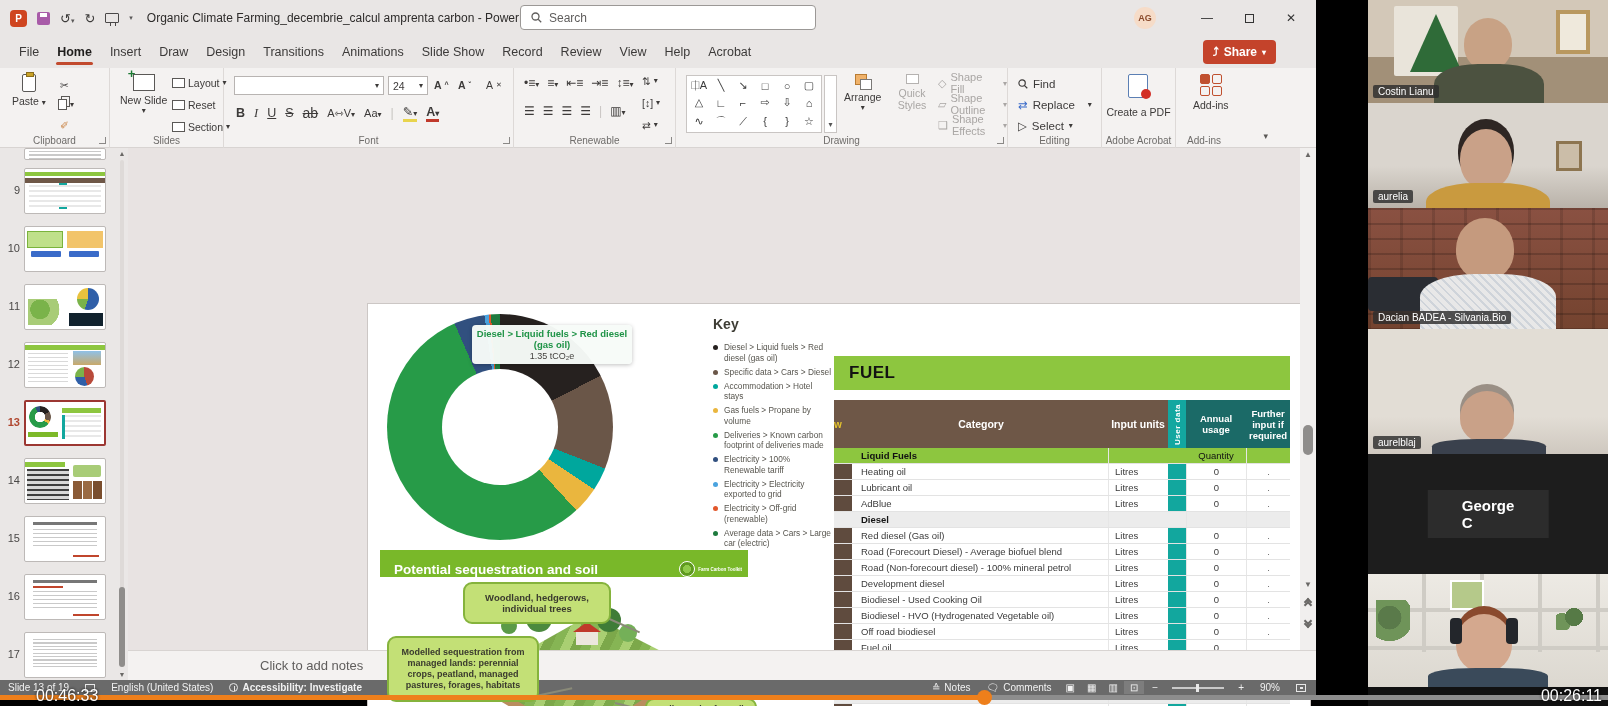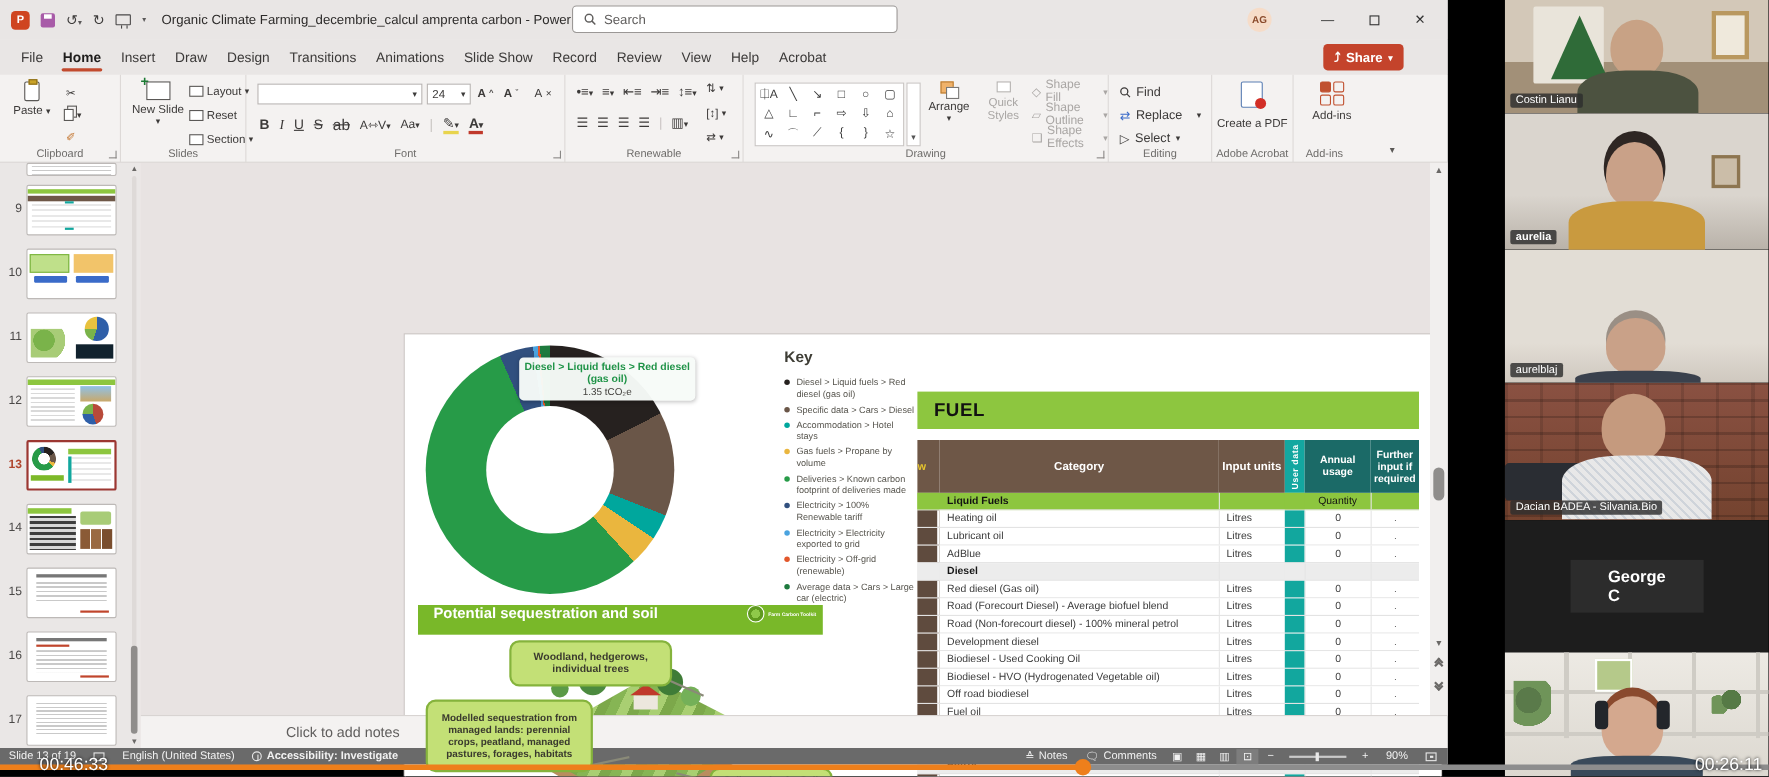--- a/index.html
+++ b/index.html
@@ -105,21 +105,21 @@
   .chart-tip{position:absolute;left:104px;top:21px;width:160px;background:rgba(247,251,248,.97);border-radius:4px;box-shadow:0 1px 4px rgba(0,0,0,.25);text-align:center;padding:3px 4px;z-index:5;}
   .chart-tip .l1{font-size:9.5px;font-weight:bold;color:#1f9347;line-height:11px;}
   .chart-tip .l2{font-size:9px;color:#44423f;margin-top:1px;}
   .key-title{position:absolute;left:345px;top:12px;font-size:14px;font-weight:bold;color:#3e3d35;}
   .legend{position:absolute;left:345px;top:38px;width:118px;}
   .lg-item{display:flex;gap:6px;margin-bottom:3.5px;}
   .lg-dot{flex:0 0 5px;width:5px;height:5px;border-radius:50%;margin-top:3px;}
   .lg-txt{font-size:8.3px;color:#57554e;line-height:10.5px;}
 
   
-  .banner{position:absolute;left:12px;top:246px;width:368px;height:27px;background:#79b829;display:flex;align-items:flex-start;}
+  .banner{position:absolute;left:12px;top:246px;width:368px;height:27px;background:#79b829;display:flex;align-items:flex-end;}
   .banner .bt{color:#fff;font-weight:bold;font-size:13.5px;padding-left:14px;flex:1;}
   .fct-logo{display:flex;align-items:center;gap:3px;padding-right:6px;}
   .fct-circle{width:16px;height:16px;border-radius:50%;border:1.5px solid #fff;background:radial-gradient(circle at 50% 50%,#8fc94a 40%,#5f9a1f 41%);}
   .fct-text{font-size:4.5px;line-height:5px;color:#fff;font-weight:bold;}
 
   
   .illu{position:absolute;left:15px;top:276px;width:390px;height:182px;}
   .soil-base{position:absolute;left:95px;top:42px;width:215px;height:132px;clip-path:polygon(52% 2%,100% 42%,48% 96%,0% 50%);background:#b98d5e;}
   .field-top{position:absolute;left:95px;top:32px;width:215px;height:132px;clip-path:polygon(52% 2%,100% 42%,48% 96%,0% 50%);background:repeating-linear-gradient(115deg,#86b554 0 9px,#a9cf72 9px 18px,#7ca84a 18px 27px);}
   .tree{position:absolute;border-radius:50%;}
@@ -167,21 +167,21 @@
   .view-ic{padding:1px 6px;font-size:10px;}
   .view-ic.sel{background:#7d7d7d;}
   .zoom-track{width:52px;height:2px;background:#c9c9c9;margin:0 6px;position:relative;}
   .zoom-handle{position:absolute;left:24px;top:-3px;width:3px;height:8px;background:#e8e8e8;}
   .fit-ic{width:10px;height:8px;border:1px solid #e8e8e8;margin-left:8px;position:relative;}
   .fit-ic::after{content:"";position:absolute;left:3px;top:2px;width:3px;height:2px;background:#e8e8e8;}
 
   
   .sidebar{position:absolute;left:1368px;top:0;width:240px;height:706px;background:#111;display:flex;flex-direction:column;}
   .tile{position:relative;overflow:hidden;}
-  .tile:nth-of-type(1){height:103px;} .tile:nth-of-type(2){height:124px;font-weight:bold;} .tile:nth-of-type(3){height:121px;}
+  .tile:nth-of-type(1){height:103px;} .tile:nth-of-type(2){height:105px;} .tile:nth-of-type(3){height:121px;}
   .tile:nth-of-type(4){height:125px;} .tile:nth-of-type(5){height:120px;} .tile:nth-of-type(6){height:113px;}
   .scene{position:absolute;inset:0;}
   .scene i{position:absolute;display:block;}
   .p-head{position:absolute;border-radius:50% 50% 46% 46%;}
   .p-body{position:absolute;border-radius:40% 40% 0 0;}
   .name-label{position:absolute;left:5px;bottom:5px;background:rgba(45,45,45,.82);color:#fff;font-size:10px;padding:1px 5px;border-radius:2px;z-index:6;}
   .center-name{position:absolute;left:50%;top:50%;transform:translate(-50%,-50%);background:#2c2c2c;color:#fff;font-size:15px;font-weight:bold;padding:7px 34px;display:none;}
 
   .warmroom .scene{background:linear-gradient(#d3c8b8 0 55%,#a29078 55% 100%);}
   .warmroom .d1{left:26px;top:6px;width:64px;height:70px;background:#e9e4da;border-radius:2px;}
@@ -857,44 +857,44 @@
           <i class="d2"></i>
           <i class="d3"></i>
           <i class="d4"></i>
 
       <span class="p-head"></span>
       <span class="p-body"></span>
     </div>
     <span class="name-label">aurelia</span>
 
   </div>
+      <div class="tile brick">
+    <div class="scene">
+      <i class="d1"></i>
+          <i class="d2"></i>
+          <i class="d3"></i>
+          <i class="d4"></i>
+
+      <span class="p-head"></span>
+      <span class="p-body"></span>
+    </div>
+    <span class="name-label">Dacian BADEA - Silvania.Bio</span>
+
+  </div>
       <div class="tile paleroom">
     <div class="scene">
       <i class="d1"></i>
           <i class="d2"></i>
           <i class="d3"></i>
           <i class="d4"></i>
 
       <span class="p-head"></span>
       <span class="p-body"></span>
     </div>
     <span class="name-label">aurelblaj</span>
-
-  </div>
-      <div class="tile brick">
-    <div class="scene">
-      <i class="d1"></i>
-          <i class="d2"></i>
-          <i class="d3"></i>
-          <i class="d4"></i>
-
-      <span class="p-head"></span>
-      <span class="p-body"></span>
-    </div>
-    <span class="name-label">Dacian BADEA - Silvania.Bio</span>
 
   </div>
       <div class="tile cameraoff">
     <div class="scene">
       <i class="d1"></i>
           <i class="d2"></i>
           <i class="d3"></i>
           <i class="d4"></i>
 
       <span class="p-head"></span>

